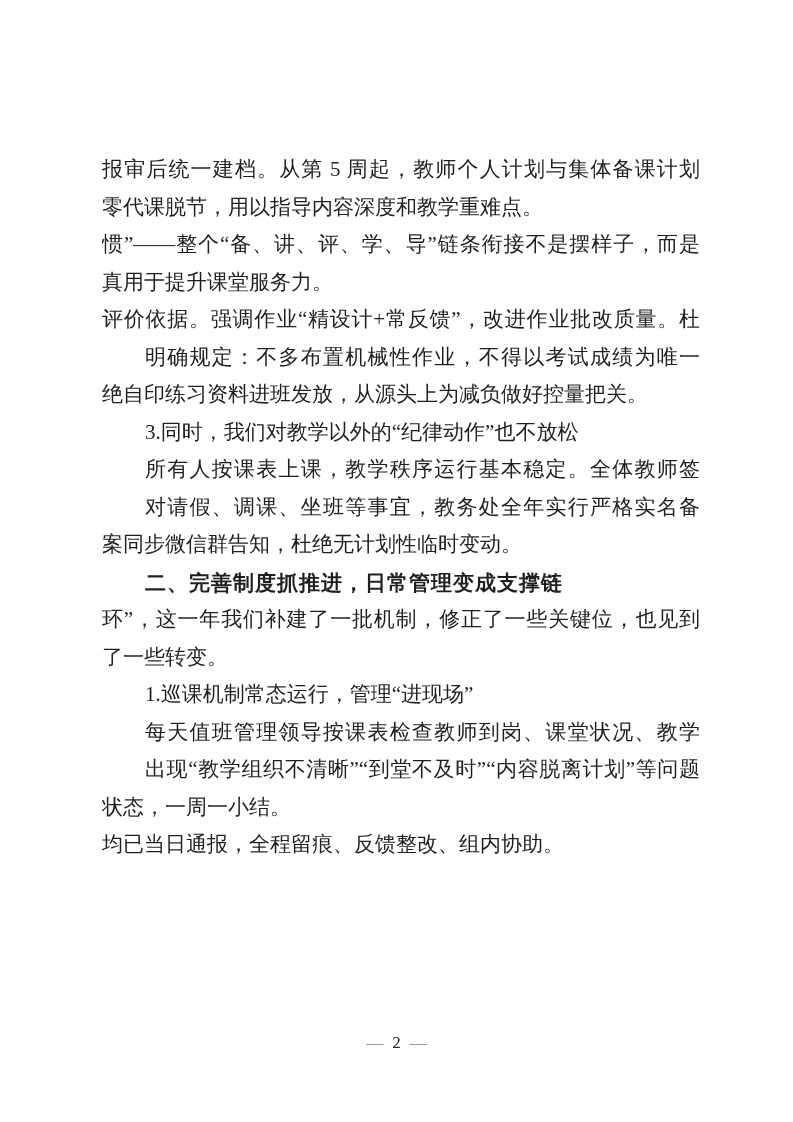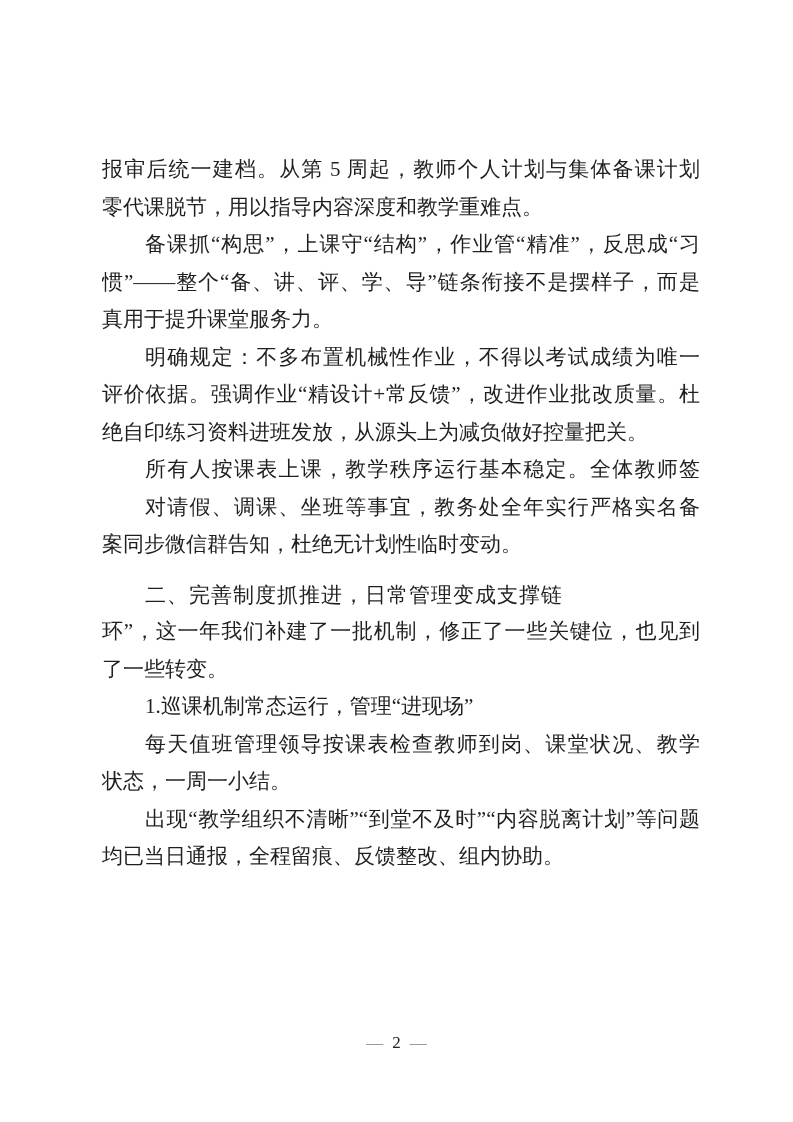--- a/index.html
+++ b/index.html
@@ -34,23 +34,22 @@
     overflow: hidden;
   }
   .ln.fill {
     text-align-last: justify;
   }
   .ln.ind {
     padding-left: 43px;
   }
   .ln.h2 {
     font-family: "Liberation Sans", "DejaVu Sans", sans-serif;
-    font-weight: 400;
+    font-weight: 700;
     letter-spacing: 1px;
-    margin-top: 12px;
   }
   .footer {
     position: absolute;
     left: 0;
     top: 1031px;
     width: 100%;
     text-align: center;
     font-size: 17px;
     line-height: 24px;
     color: #222222;
@@ -60,35 +59,35 @@
     padding: 0 9px;
   }
 </style>
 </head>
 <body>
 
 <div class="page">
   <div class="content">
     <div class="ln fill">报审后统一建档。从第 5 周起，教师个人计划与集体备课计划</div>
     <div class="ln">零代课脱节，用以指导内容深度和教学重难点。</div>
-    <div class="ln ind fill">备课抓“构思”，上课守“结构”，作业管“精准”，反思成“习</div>
     <div class="ln fill">惯”——整个“备、讲、评、学、导”链条衔接不是摆样子，而是</div>
     <div class="ln">真用于提升课堂服务力。</div>
+    <div class="ln fill">评价依据。强调作业“精设计+常反馈”，改进作业批改质量。杜</div>
     <div class="ln ind fill">明确规定：不多布置机械性作业，不得以考试成绩为唯一</div>
-    <div class="ln fill">评价依据。强调作业“精设计+常反馈”，改进作业批改质量。杜</div>
     <div class="ln">绝自印练习资料进班发放，从源头上为减负做好控量把关。</div>
+    <div class="ln ind">3.同时，我们对教学以外的“纪律动作”也不放松</div>
     <div class="ln ind fill">所有人按课表上课，教学秩序运行基本稳定。全体教师签</div>
     <div class="ln ind fill">对请假、调课、坐班等事宜，教务处全年实行严格实名备</div>
     <div class="ln">案同步微信群告知，杜绝无计划性临时变动。</div>
     <div class="ln ind h2">二、完善制度抓推进，日常管理变成支撑链</div>
     <div class="ln fill">环”，这一年我们补建了一批机制，修正了一些关键位，也见到</div>
     <div class="ln">了一些转变。</div>
     <div class="ln ind">1.巡课机制常态运行，管理“进现场”</div>
     <div class="ln ind fill">每天值班管理领导按课表检查教师到岗、课堂状况、教学</div>
+    <div class="ln ind fill">出现“教学组织不清晰”“到堂不及时”“内容脱离计划”等问题</div>
     <div class="ln">状态，一周一小结。</div>
-    <div class="ln ind fill">出现“教学组织不清晰”“到堂不及时”“内容脱离计划”等问题</div>
     <div class="ln">均已当日通报，全程留痕、反馈整改、组内协助。</div>
   </div>
 
   <div class="footer">
     <span class="dash">—</span><span>2</span><span class="dash">—</span>
   </div>
 </div>
 
 </body></html>

